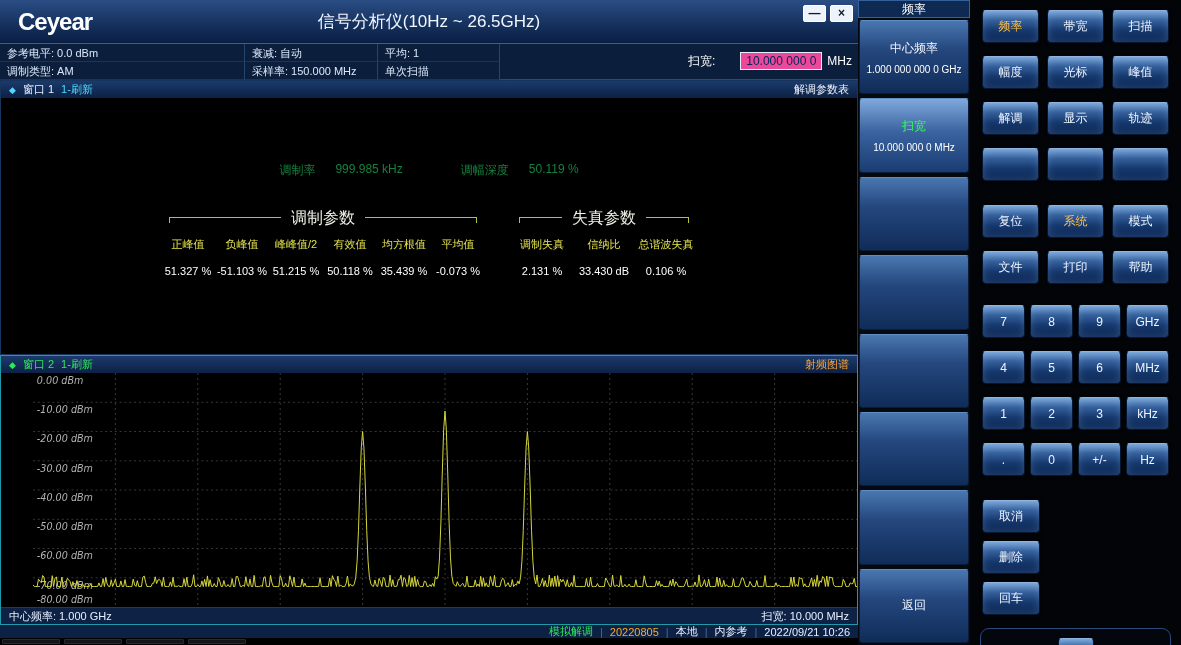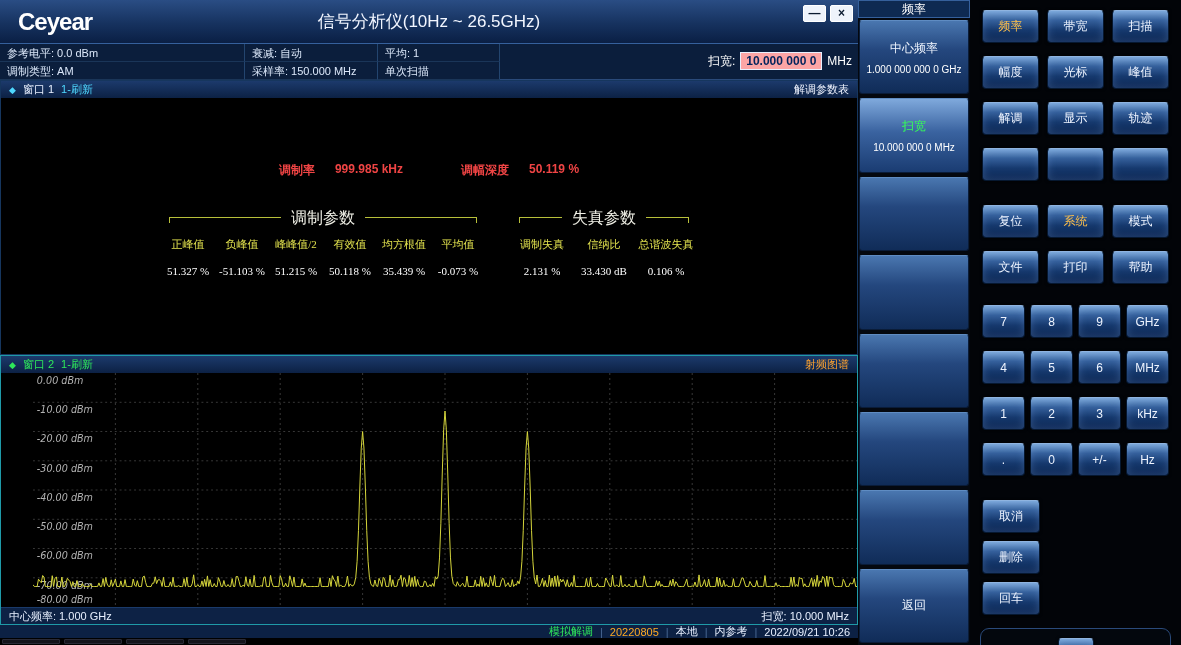--- a/index.html
+++ b/index.html
@@ -17,51 +17,51 @@
   .win-controls { position:absolute; right:5px; top:5px; display:flex; gap:4px; z-index:2; }
   .win-btn { width:23px; height:17px; background:#eef3fb; border:1px solid #fff; border-radius:2px;
     color:#0a1a30; font-size:12px; font-weight:bold; line-height:15px; text-align:center; cursor:pointer; }
 
   .params { position:absolute; left:0; top:44px; width:858px; height:36px; background:#0b1e3c;
     border-bottom:1px solid #2a4a7a; font-size:11px; color:#dce8fa; }
   .prow { display:flex; height:18px; }
   .pcell { padding:2px 7px; border-right:1px solid #23456f; border-bottom:1px solid #1a3558; white-space:nowrap; overflow:hidden; }
   .pc1 { width:245px; } .pc2 { width:133px; } .pc3 { width:122px; }
   .sweep { position:absolute; right:6px; top:8px; display:flex; align-items:center; gap:5px; color:#fff; font-size:12px; }
-  .sweep-input { background:#fca5a5; color:#04245c; border:1px solid #e8f0ff; padding:0 5px; font-size:12px; font-weight:bold; line-height:16px; }
+  .sweep-input { background:#ec4899; color:#04245c; border:1px solid #e8f0ff; padding:0 5px; font-size:12px; font-weight:normal; line-height:16px;margin-left:20px; }
 
   .win { position:absolute; left:0; width:858px; background:#000; }
   .win1 { top:80px; height:275px; border:1px solid #16365e; }
   .win2 { top:355px; height:270px; border:1px solid #1f9aa8; }
   .win-header { height:17px; background:linear-gradient(180deg,#1c3a6c,#0c2144);
     display:flex; justify-content:space-between; align-items:center; padding:0 8px; font-size:11px; cursor:pointer; }
   .wh-left { display:flex; align-items:center; gap:7px; }
   .w1 .marker { color:#4fd8ff; font-size:9px; }
   .w1 .wtitle { color:#e8f0ff; }
   .w1 .refresh { color:#4fd8ff; }
   .w1 .view-label { color:#f0f4ff; }
   .w2 .marker { color:#2ee85a; font-size:9px; }
   .w2 .wtitle { color:#2ee85a; }
   .w2 .refresh { color:#2ee85a; }
   .w2 .view-label { color:#ffa32e; }
 
   .win1-body { position:relative; height:256px; background:#000; }
   .modrow { display:flex; justify-content:center; gap:58px; padding-top:64px; font-size:12px; }
   .moditem { display:flex; gap:20px; }
-  .mlabel, .mvalue { color:#ef4444; white-space:nowrap;font-weight:bold; }
+  .mlabel, .mvalue { color:#15803d; white-space:nowrap; }
 
   .demod-table { display:flex; justify-content:center; gap:26px; margin-top:30px; }
   .bracket { position:relative; height:16px; margin-bottom:12px; }
   .bline { position:absolute; left:8px; right:8px; top:8px; border-top:1px solid #b8c03a; }
   .btick { position:absolute; top:8px; height:6px; }
   .btick.l { left:8px; border-left:1px solid #b8c03a; }
   .btick.r { right:8px; border-right:1px solid #b8c03a; }
   .blabel { position:absolute; left:50%; top:1px; transform:translateX(-50%); background:#000;
     padding:0 10px; color:#f0f0e6; font-size:16px; line-height:15px; white-space:nowrap; z-index:1; }
-  .cols { display:flex;font-family:Liberation Serif, serif; }
+  .cols { display:flex; }
   .dcol { width:54px; text-align:center; }
   .g2 .dcol { width:62px; }
   .dcol-h { color:#e2e24e; font-size:11px; margin-bottom:13px; white-space:nowrap; }
   .dcol-v { color:#fff; font-size:11px; white-space:nowrap; }
 
   .plot { position:relative; height:234px; background:#000; cursor:crosshair;padding-left:32px; }
   .plot svg { width:100%; height:100%; display:block; }
   .gridline { stroke:#383838; stroke-width:1; stroke-dasharray:2 3; }
   .ytick { fill:#b2b2b2; font-size:10px; font-style:italic; font-family:"DejaVu Sans",sans-serif; }
 

